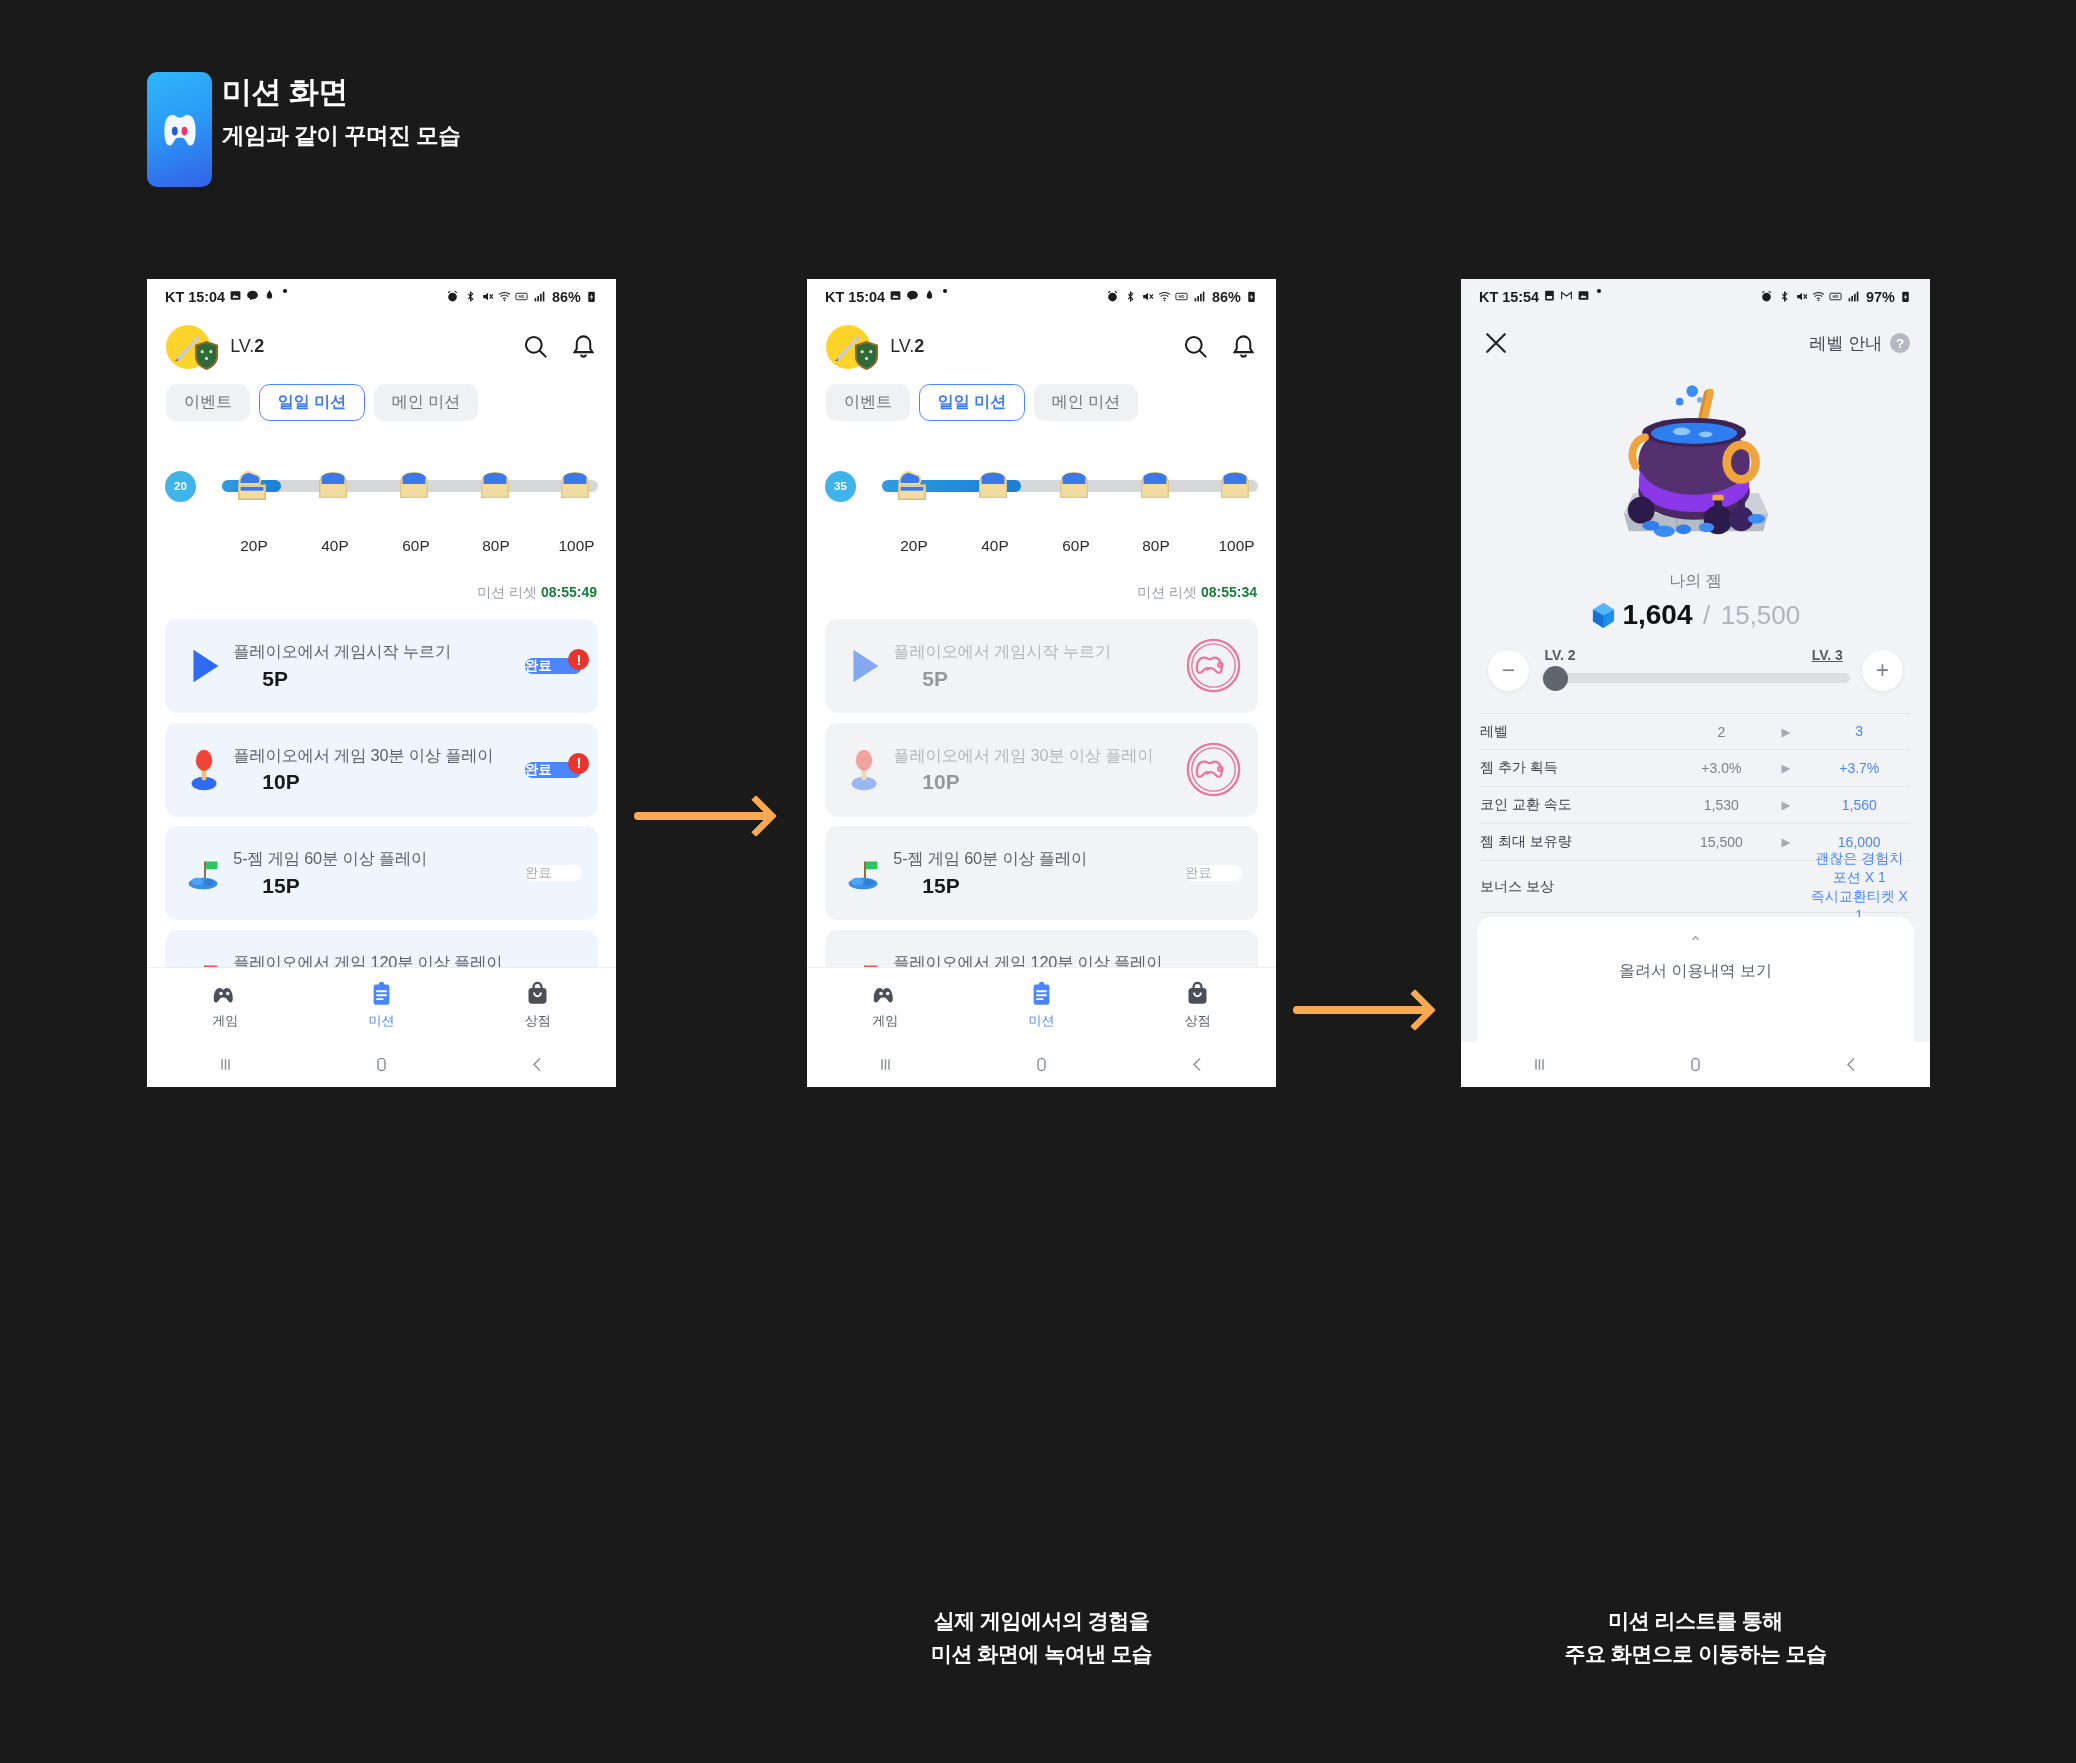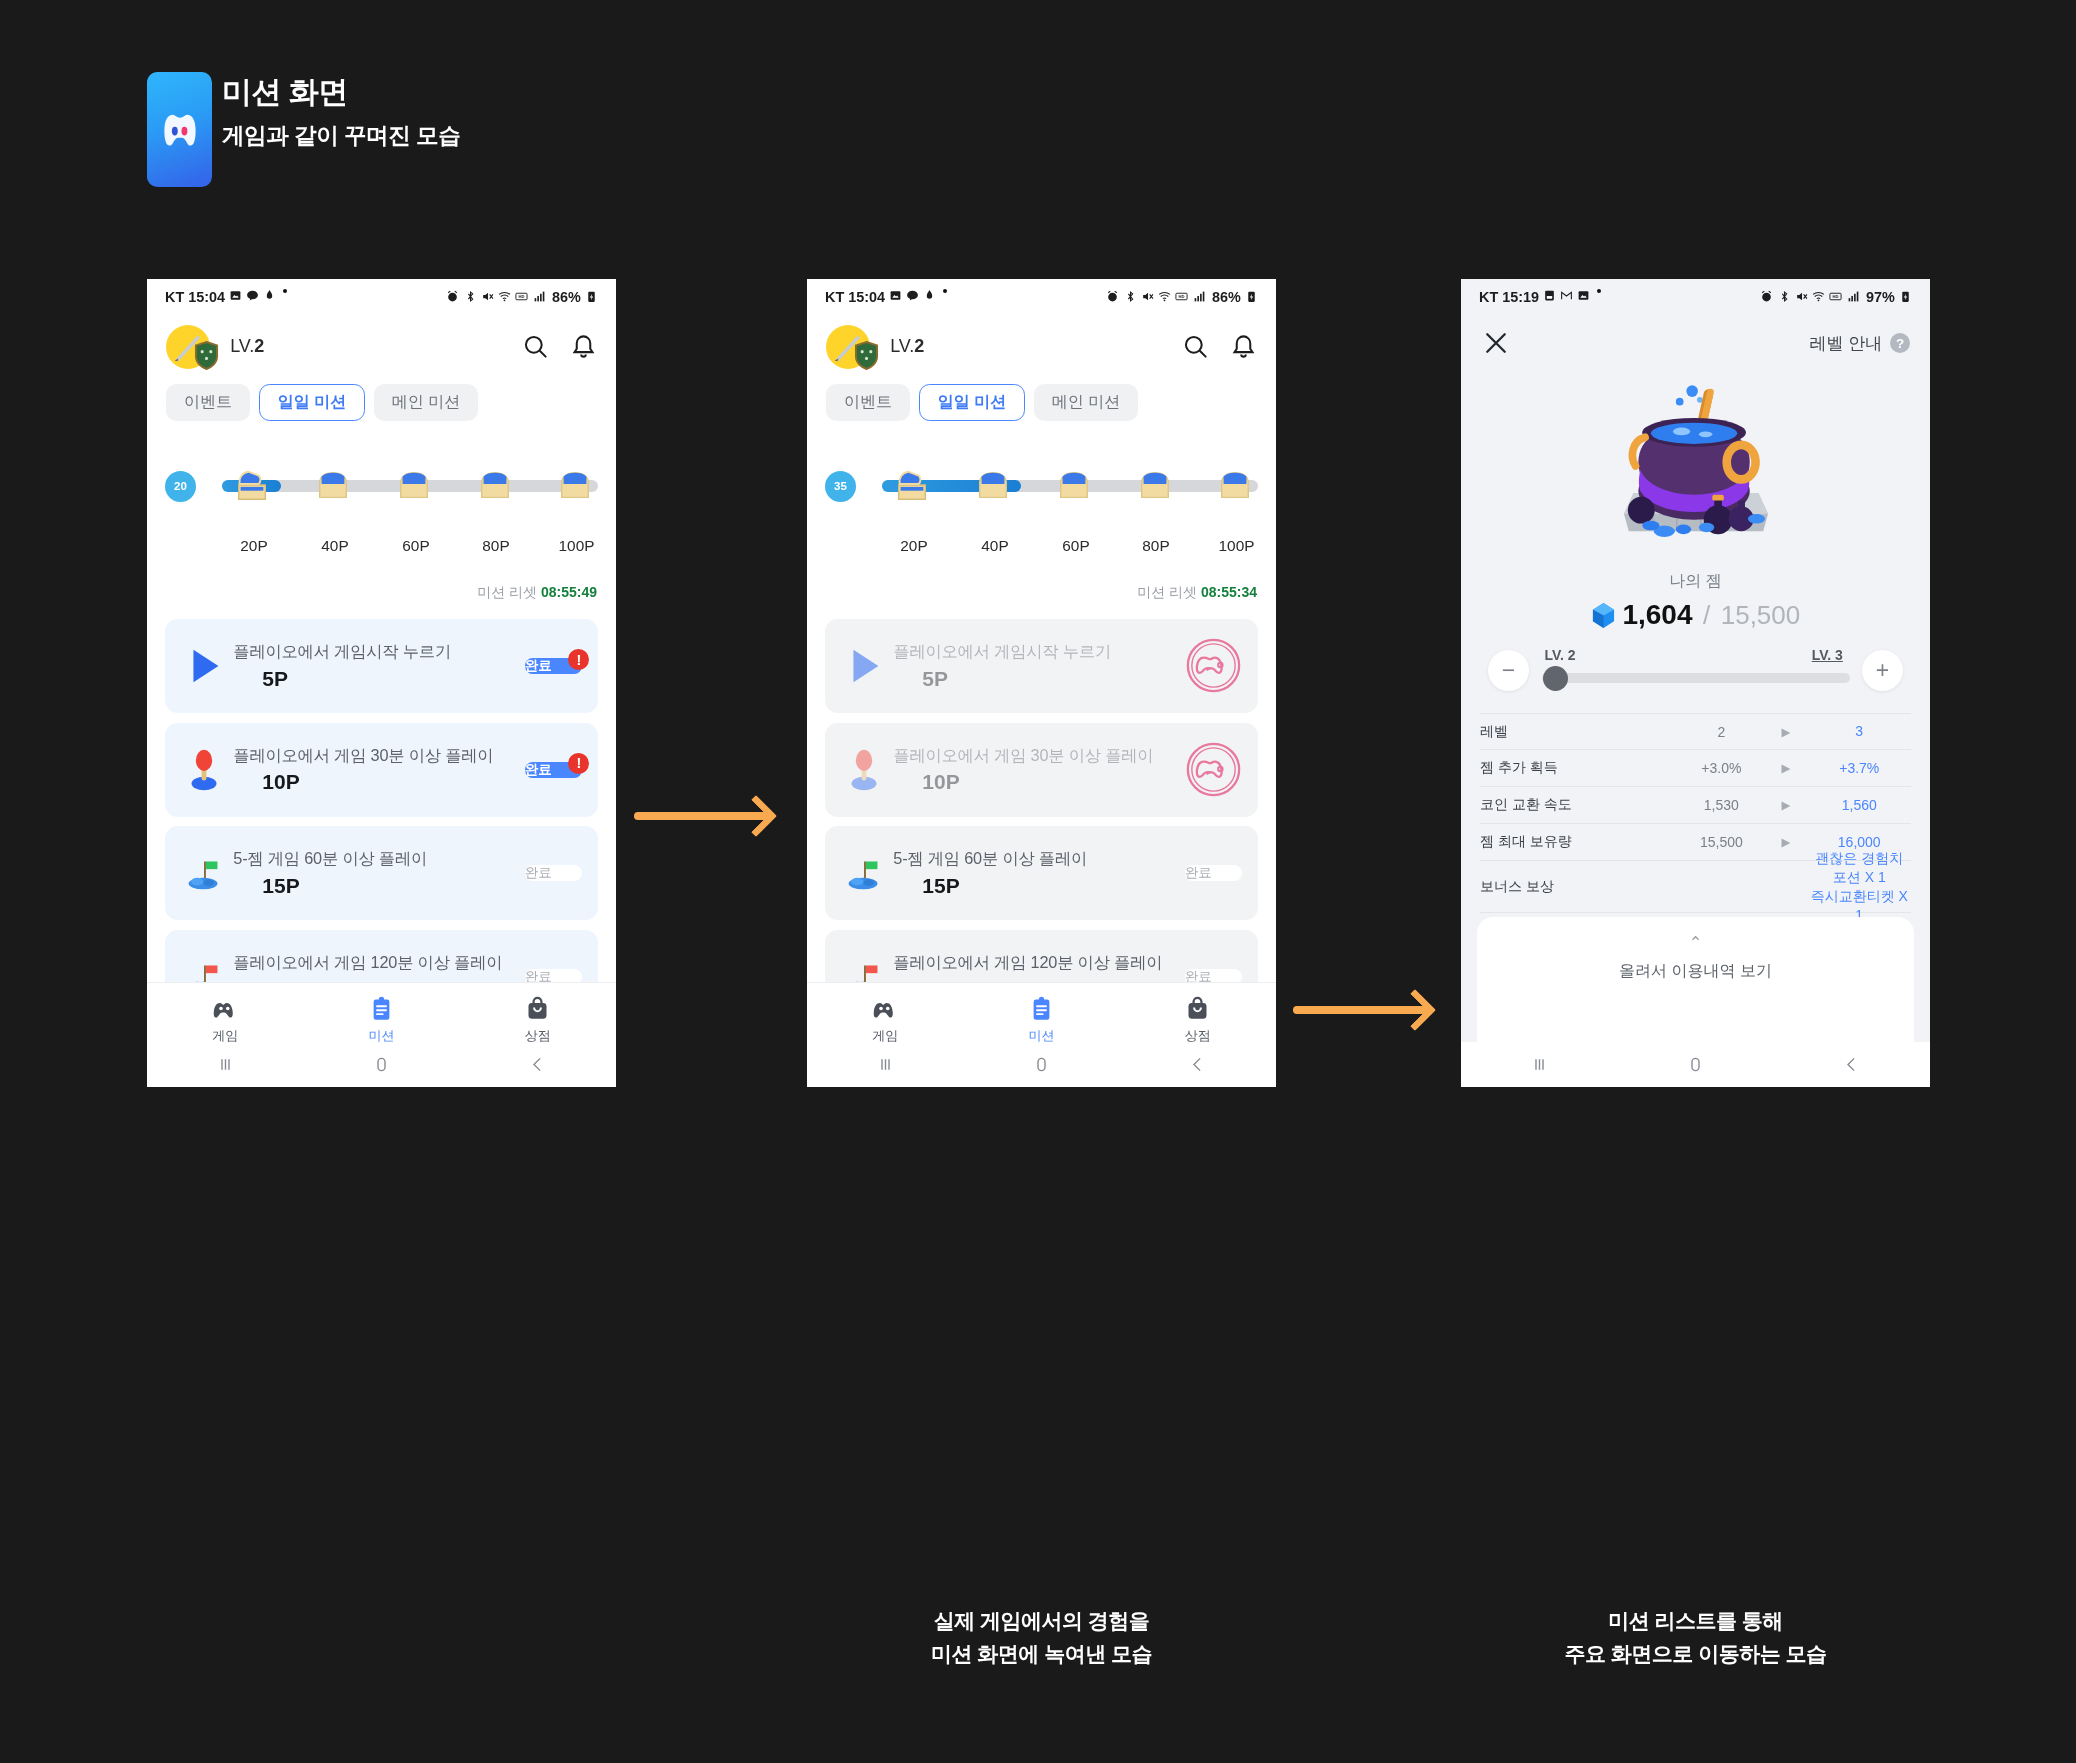--- a/index.html
+++ b/index.html
@@ -103,21 +103,21 @@
   .c-btn.done { background:#ffffff; color:#a9adb5; font-weight:normal; }
   .c-badge {
     position:absolute; right:-7.7px; top:-8.7px; width:21px; height:21px; border-radius:50%;
     background:#e8342a; color:#fff; font-size:14.4px; font-weight:bold;
     display:flex; align-items:center; justify-content:center; line-height:1;
   }
   .c-stamp { width:57px; height:57px; flex:0 0 auto; }
 
   
   .bottomnav {
-    position:absolute; left:0; right:0; bottom:30px; height:75px; background:#fff;
+    position:absolute; left:0; right:0; bottom:45px; height:75px; background:#fff;
     border-top:1px solid #eceef1; display:flex; align-items:center;
   }
   .bn-item { flex:1; display:flex; flex-direction:column; align-items:center; gap:4.8px; }
   .bn-label { font-size:13px; color:#555a63; }
   .bn-item.active .bn-label { color:#4a86ff; }
   .navbar {
     position:absolute; left:0; right:0; bottom:0; height:45px; background:#fff;
     display:flex; align-items:center;
   }
   .nav-btn { flex:1; display:flex; align-items:center; justify-content:center; }
@@ -696,21 +696,21 @@
           <path d="M15 5l-7 7 7 7" stroke="#868b93" stroke-width="1.6" fill="none"></path>
         </svg>
       </div>
   </div>
 </div>
 
 <div class="phone" id="phone3">
   <div class="statusbar">
     <div class="sb-left">
       <span>KT</span>
-      <span>15:19</span>
+      <span>15:54</span>
       <svg class="sb-ic" viewBox="0 0 24 24">
           <rect x="4" y="3" width="16" height="18" rx="2" fill="#1d1d1f"></rect>
           <rect x="7" y="13" width="10" height="5" fill="#fff"></rect>
         </svg>
       <svg class="sb-ic" viewBox="0 0 24 24">
           <path d="M3 19V6l9 7 9-7v13" stroke="#1d1d1f" stroke-width="2" fill="none"></path>
         </svg>
       <svg class="sb-ic" viewBox="0 0 24 24">
           <rect x="3" y="4" width="18" height="16" rx="2" fill="#1d1d1f"></rect>
           <path d="M6 16l4-5 3 3 2-2 3 4z" fill="#fff"></path>

